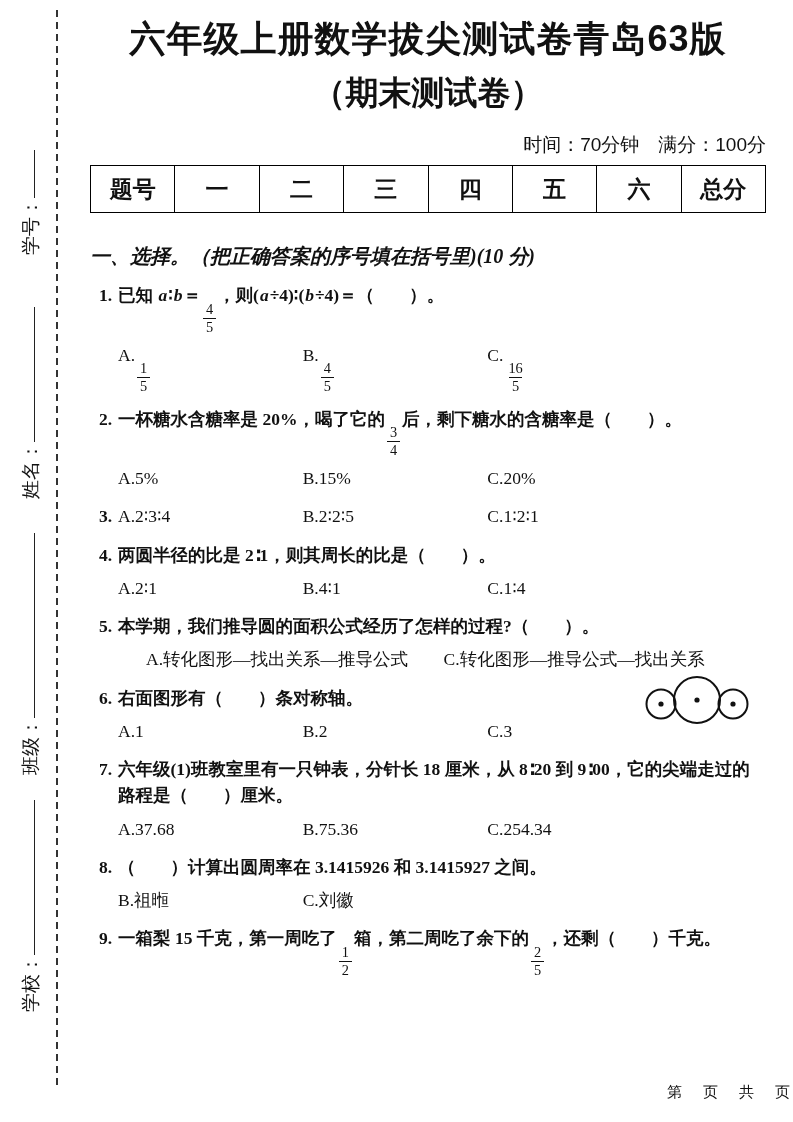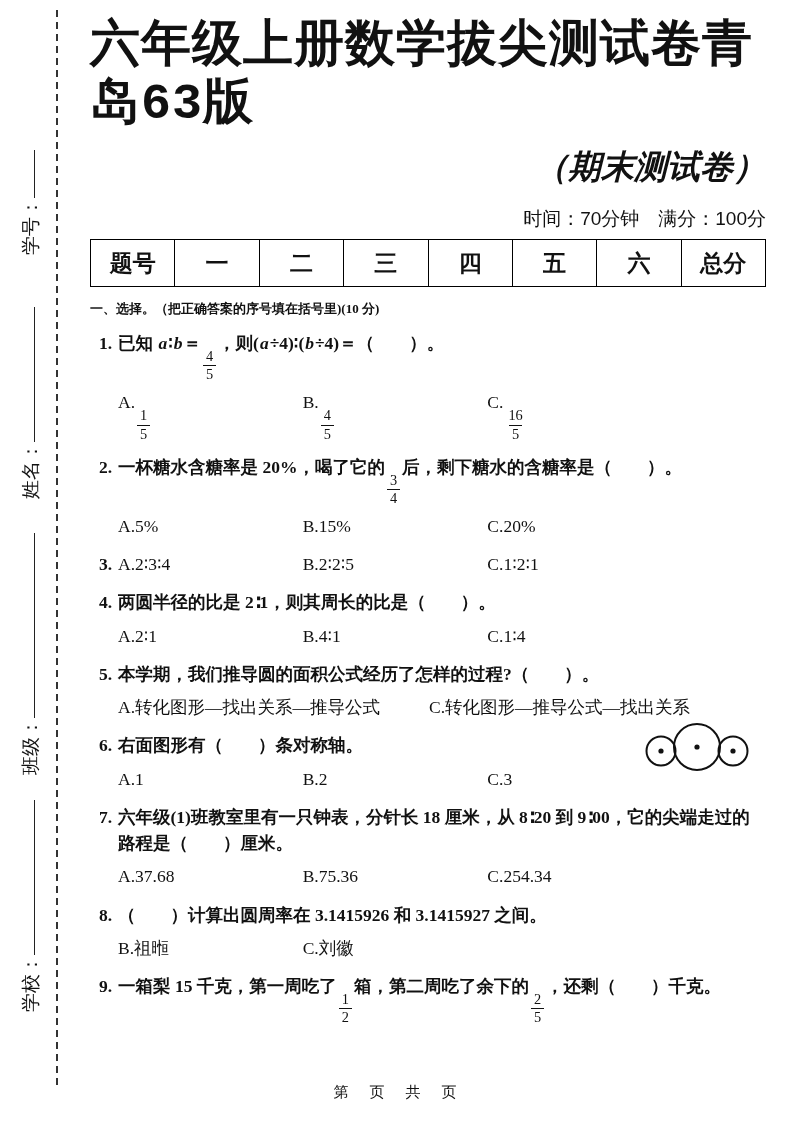--- a/index.html
+++ b/index.html
@@ -13,51 +13,51 @@
           display:flex;align-items:baseline;font-family:"Liberation Sans","DejaVu Sans",sans-serif;
           font-size:19px;font-weight:500;white-space:nowrap;}
   .mfield .blank{flex:1;border-bottom:1.6px solid #222;transform:translateY(-2px);}
   .mf-school{top:1012px;width:212px;}
   .mf-class {top:775px; width:242px;}
   .mf-name  {top:499px; width:192px;}
   .mf-id    {top:255px; width:105px;}
 
   
   .content{position:absolute;left:90px;width:676px;top:18px;}
-  .title{font-family:Liberation Mono, monospace;font-weight:700;
-         font-size:50px;line-height:1.15;letter-spacing:1px;}
+  .title{font-family:Liberation Sans, sans-serif;font-weight:700;
+         font-size:36px;line-height:1.15;text-align:center;letter-spacing:1px;}
   .subtitle{font-family:"Liberation Sans","DejaVu Sans",sans-serif;font-weight:700;
-            font-size:33px;text-align:right;margin-top:12px;font-style:italic;}
+            font-size:33px;text-align:center;margin-top:12px;}
   .meta{font-family:"Liberation Sans","DejaVu Sans",sans-serif;font-size:19px;font-weight:500;
         text-align:right;margin-top:16px;}
 
   table.score{border-collapse:collapse;table-layout:fixed;width:100%;margin-top:7px;border-radius:12px;}
   table.score td{border:1.8px solid #000;height:44px;text-align:center;vertical-align:middle;
         font-family:"Liberation Sans","DejaVu Sans",sans-serif;font-size:23px;font-weight:700;}
 
-  .section-heading{margin-top:13px;font-size:13px;font-weight:600;}
+  .section-heading{margin-top:30px;font-size:20px;font-style:italic;font-weight:600;}
 
   
   .q{position:relative;padding-left:28px;margin-top:12px;font-size:17.5px;line-height:1.5;}
   .qnum{position:absolute;left:-4px;top:0;width:26px;text-align:right;font-weight:700;}
   .stem{font-weight:600;}
   .opts{display:grid;grid-template-columns:28.5% 28.5% 1fr;margin-top:7px;font-weight:400;}
-  .opts.two{grid-template-columns:48% 1fr;}
+  .opts.two{grid-template-columns:48% 1fr;margin-left:28px;}
   .opt{white-space:nowrap;}
 
   
   .frac{display:inline-flex;flex-direction:column;align-items:center;line-height:1.05;
         font-size:0.82em;vertical-align:-0.85em;margin:0 2px;font-weight:500;}
   .frac .fd{border-top:1.4px solid #111;padding:1px 3px 0;}
   .frac .fn{padding:0 3px 1px;}
   i{padding:0 1px;}
 
   .illus{position:absolute;right:16px;top:-12px;}
 
-  .footer{position:absolute;left:0;right:0;bottom:20px;text-align:center;
+  .footer{position:absolute;left:0;right:0;bottom:20px;text-align:right;
           font-family:"Liberation Sans","DejaVu Sans",sans-serif;font-size:15px;letter-spacing:3px;}
 </style>
 </head>
 <body>
 
 <div class="page">
 
   <div class="cutline"></div>
   <div class="mfield mf-school">
     <span>学校：</span>

